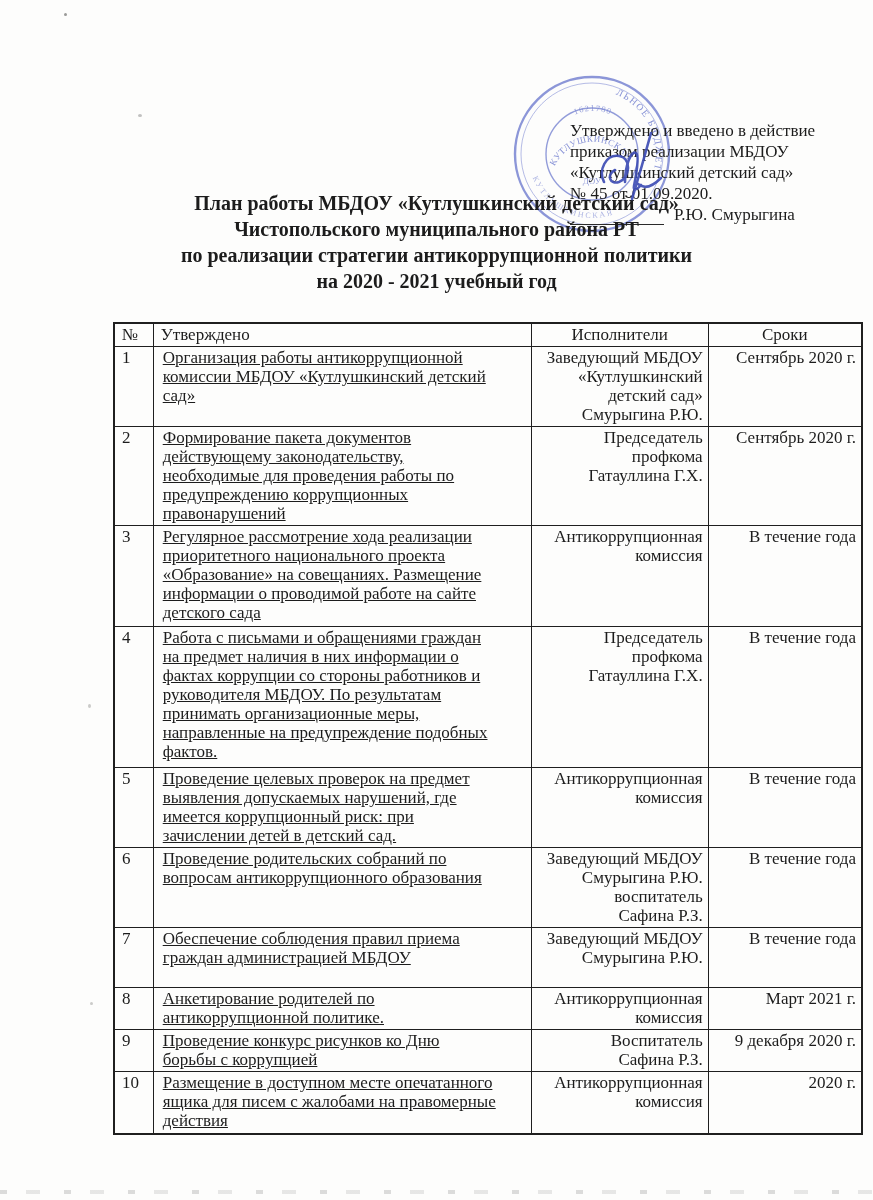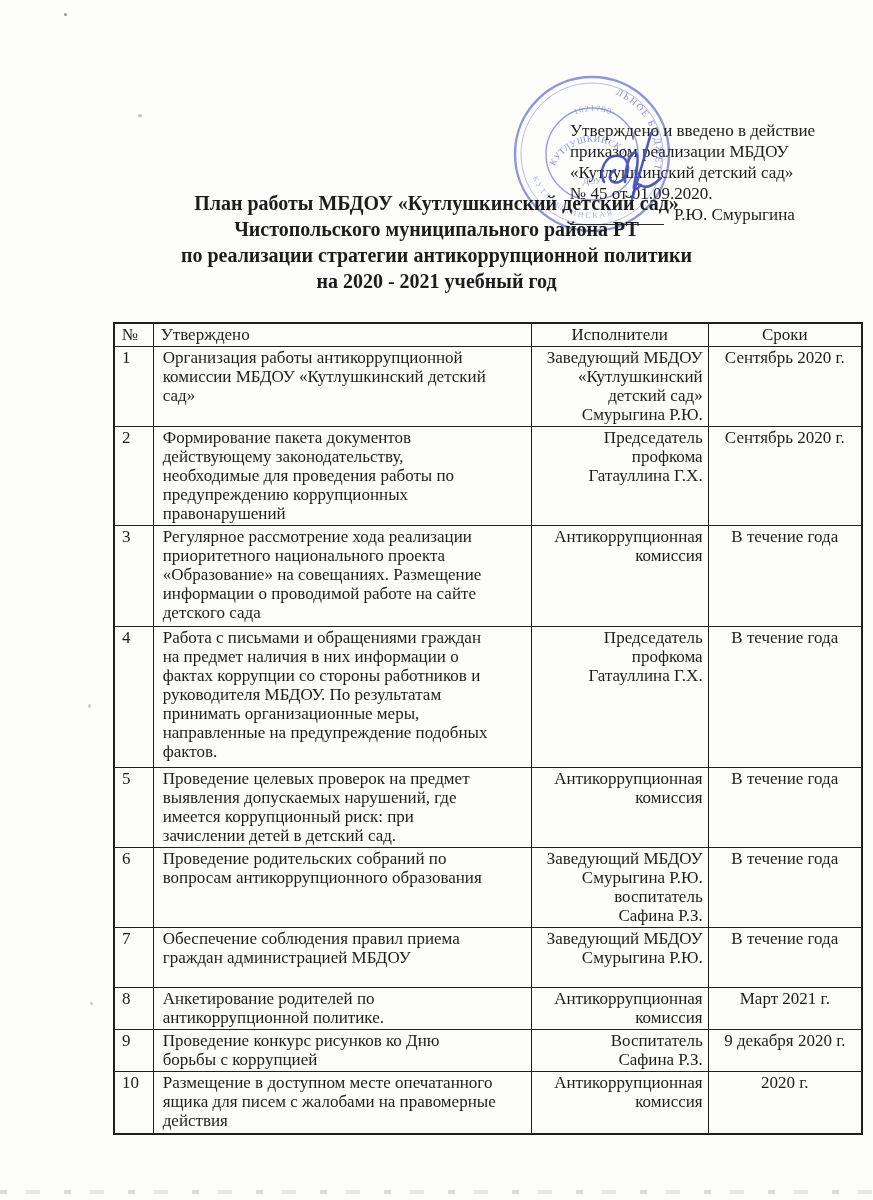--- a/index.html
+++ b/index.html
@@ -63,23 +63,23 @@
     border:1.5px solid var(--border);
     vertical-align:top;
     padding:1px 5px 2px 5px;
     font-weight:normal;
     overflow:hidden;
   }
   #plan-table thead tr{height:22px;}
   #plan-table th{}
   #plan-table th.h-num,#plan-table th.h-act{text-align:left;padding-left:7px;}
   #plan-table td.col-num{padding-left:7px;}
-  #plan-table td.col-activity{padding-left:9px;padding-right:4px;white-space:pre-line;}
+  #plan-table td.col-activity{padding-left:9px;padding-right:4px;white-space:pre-line;text-decoration:underline;}
   #plan-table td.col-executor{text-align:right;white-space:pre-line;}
-  #plan-table td.col-timing{text-align:center;}
+  #plan-table td.col-timing{text-align:right;}
   #plan-table tbody tr:nth-child(1){height:78px;}
   #plan-table tbody tr:nth-child(2){height:99px;}
   #plan-table tbody tr:nth-child(3){height:101px;}
   #plan-table tbody tr:nth-child(4){height:141px;}
   #plan-table tbody tr:nth-child(5){height:75px;}
   #plan-table tbody tr:nth-child(6){height:77px;}
   #plan-table tbody tr:nth-child(7){height:60px;}
   #plan-table tbody tr:nth-child(8){height:38px;}
   #plan-table tbody tr:nth-child(9){height:39px;}
   #plan-table tbody tr:nth-child(10){height:62px;}

